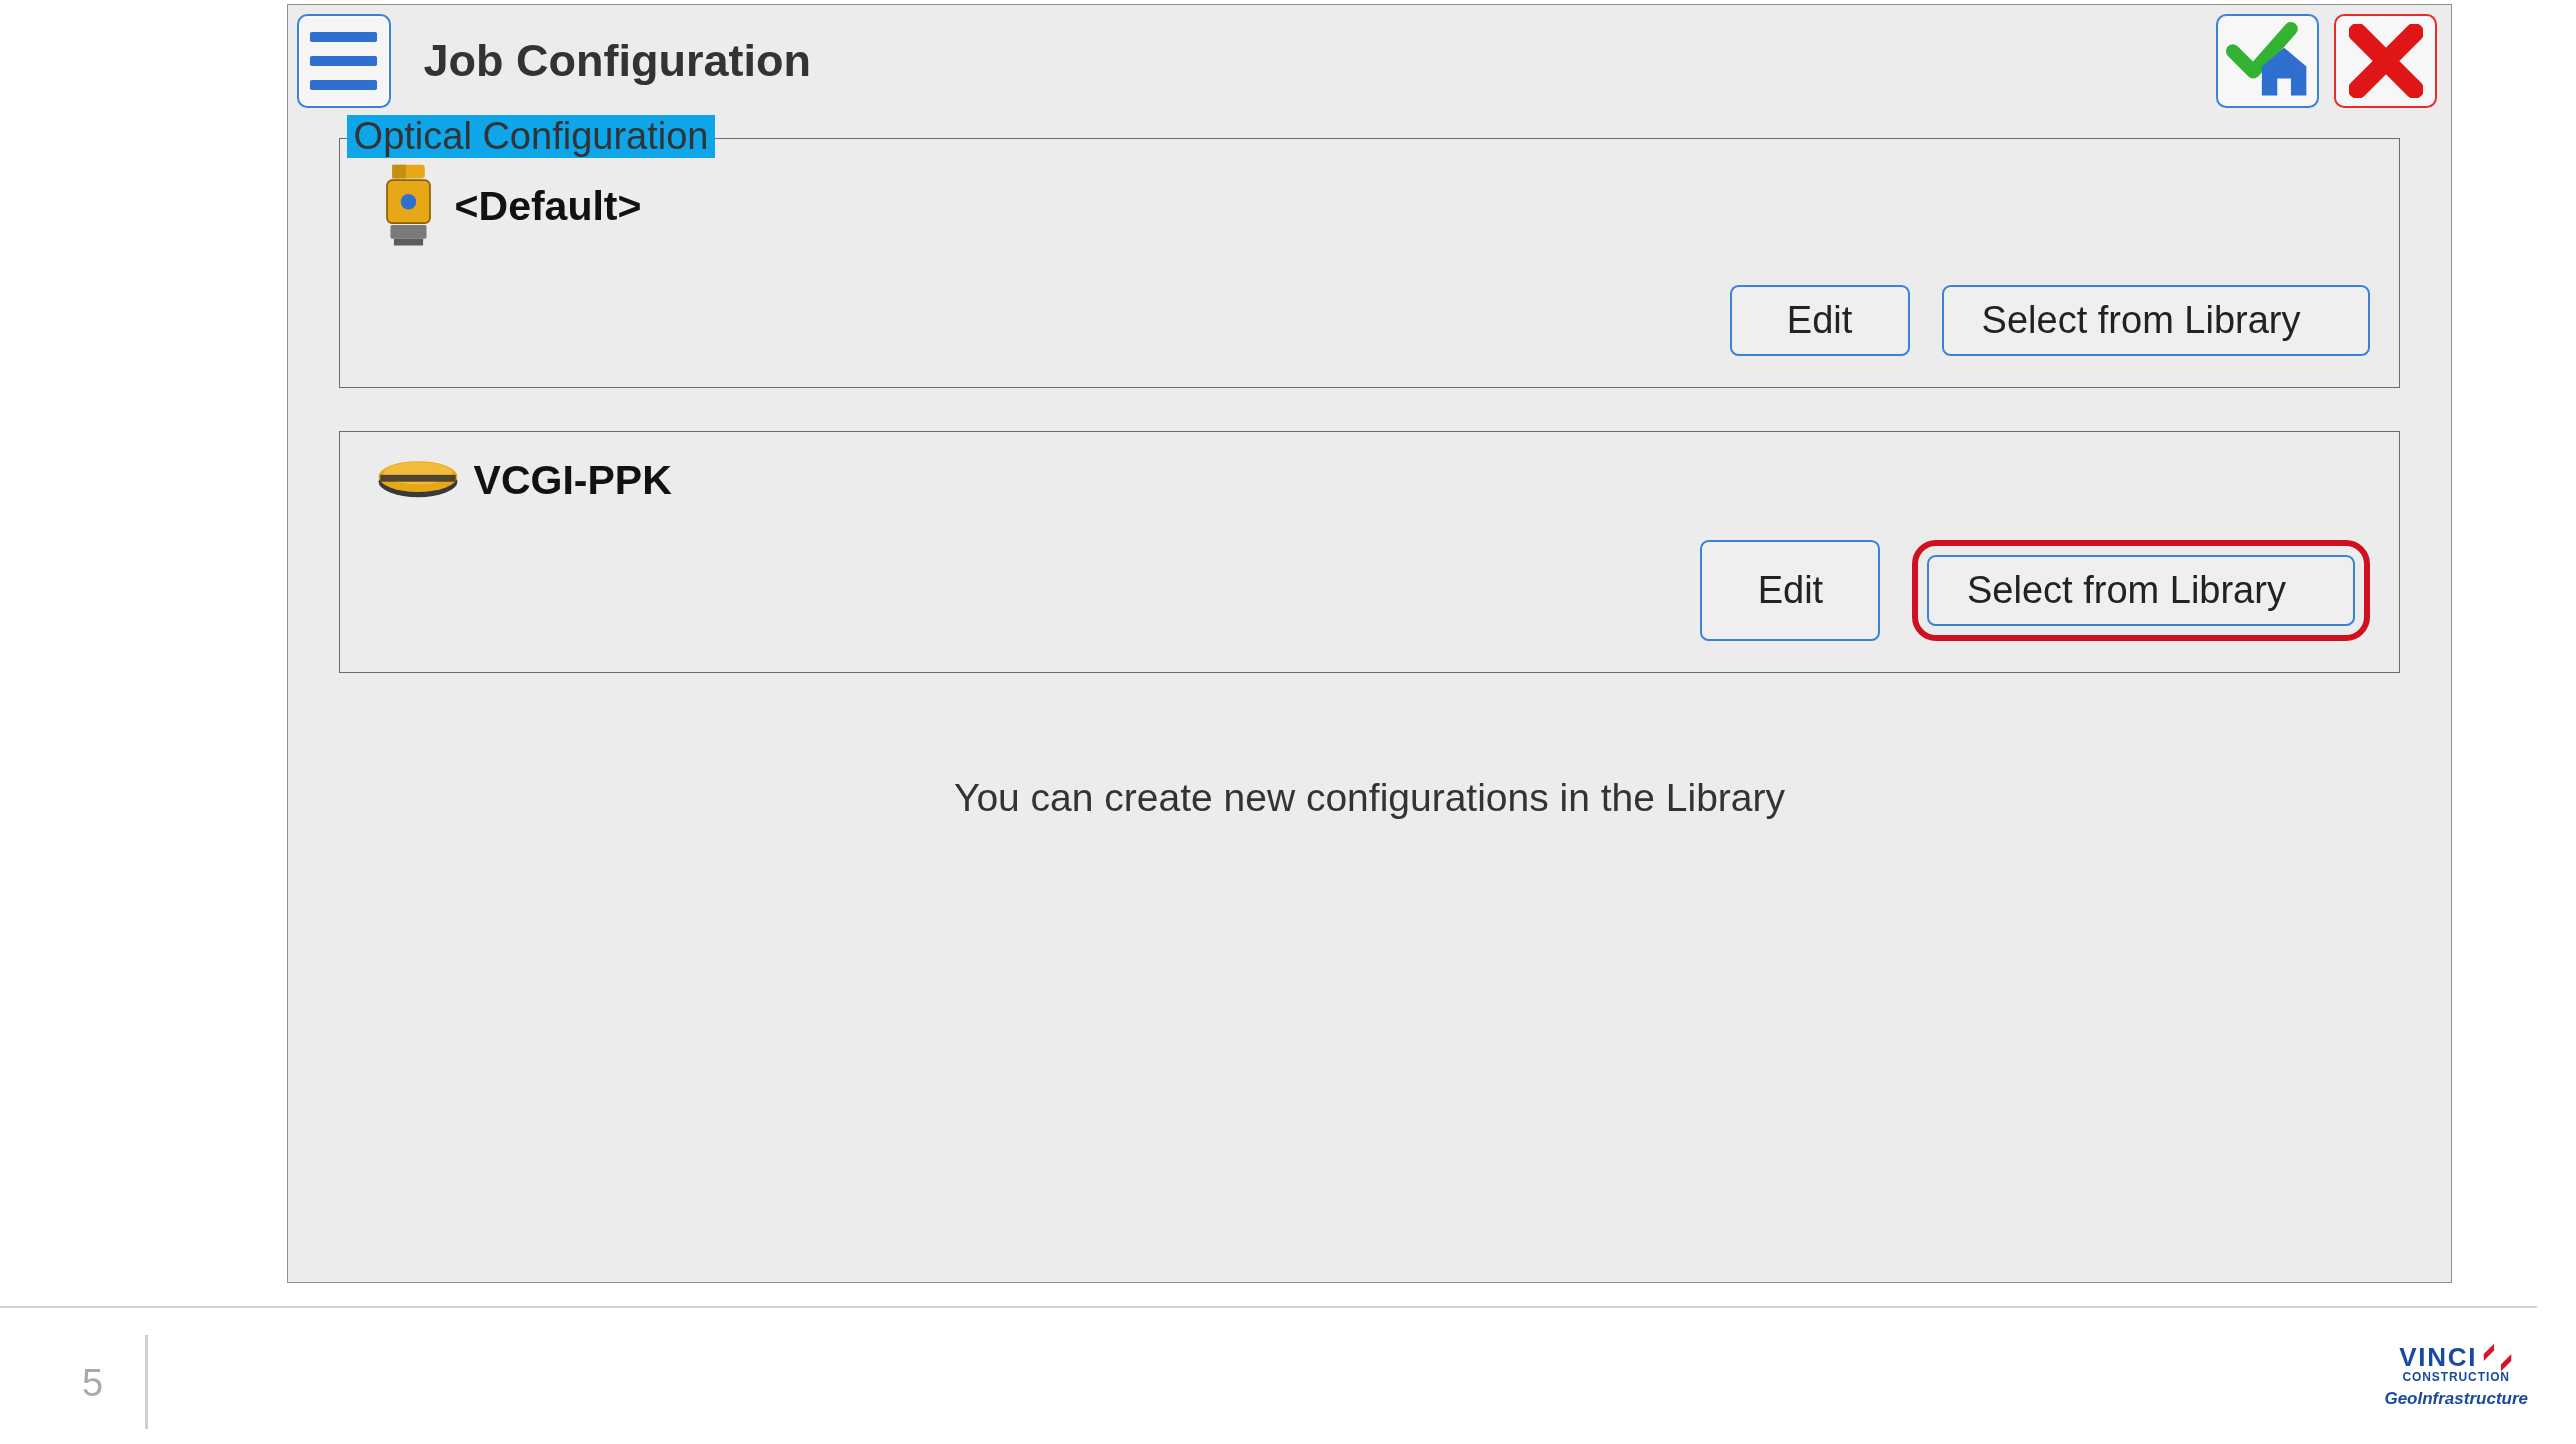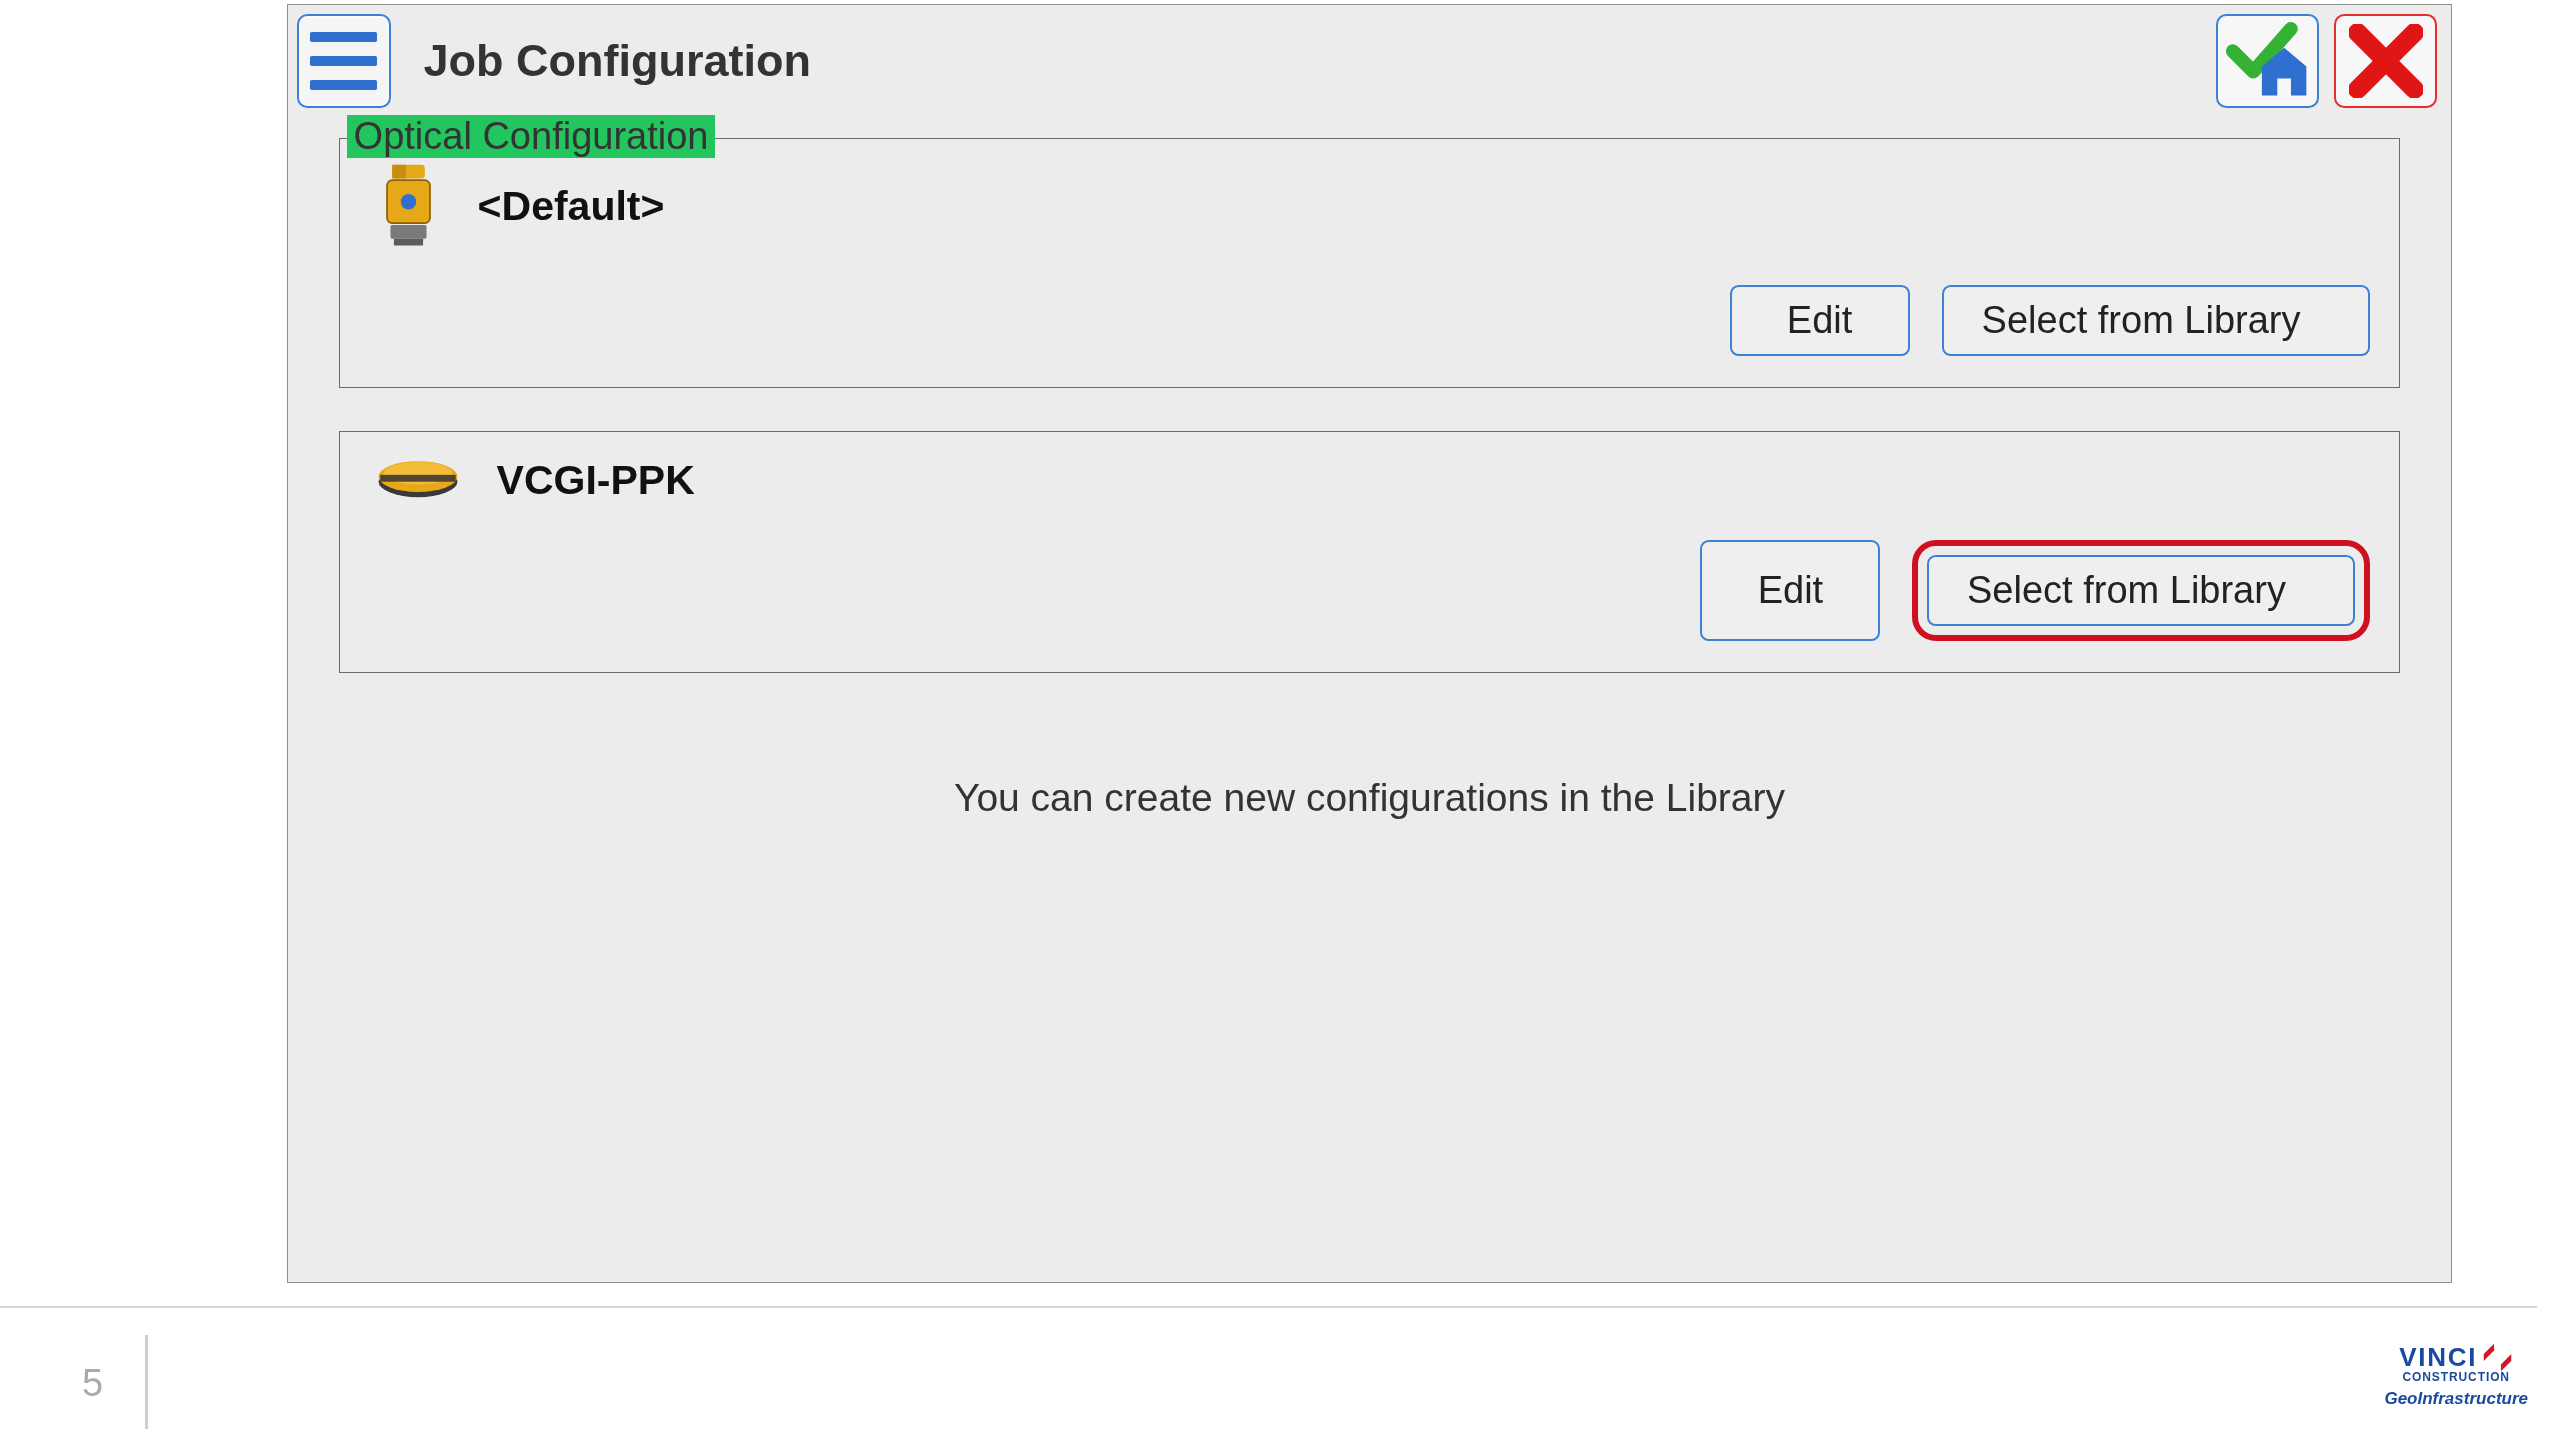--- a/index.html
+++ b/index.html
@@ -91,30 +91,30 @@
     margin: 22px 51px 43px 51px;
     border: 1.7px solid #6b6b6b;
     padding: 24px 26px 31px 26px;
     position: relative;
     background: #ececec;
   }
   .fs-legend {
     position: absolute;
     top: -24px;
     left: 6.8px;
-    background: #22c55e;
+    background: #0ea5e9;
     padding: 0 6.8px;
     font-size: 38px;
     color: #333;
   }
 
   .config-row {
     display:flex;
     align-items: center;
-    gap: 36px;
+    gap: 13px;
     padding-left: 8.6px;
   }
   .config-label {
     font-size: 41px;
     font-weight: 700;
     color: #111;
   }
 
   .btn-row {
     display: flex;

